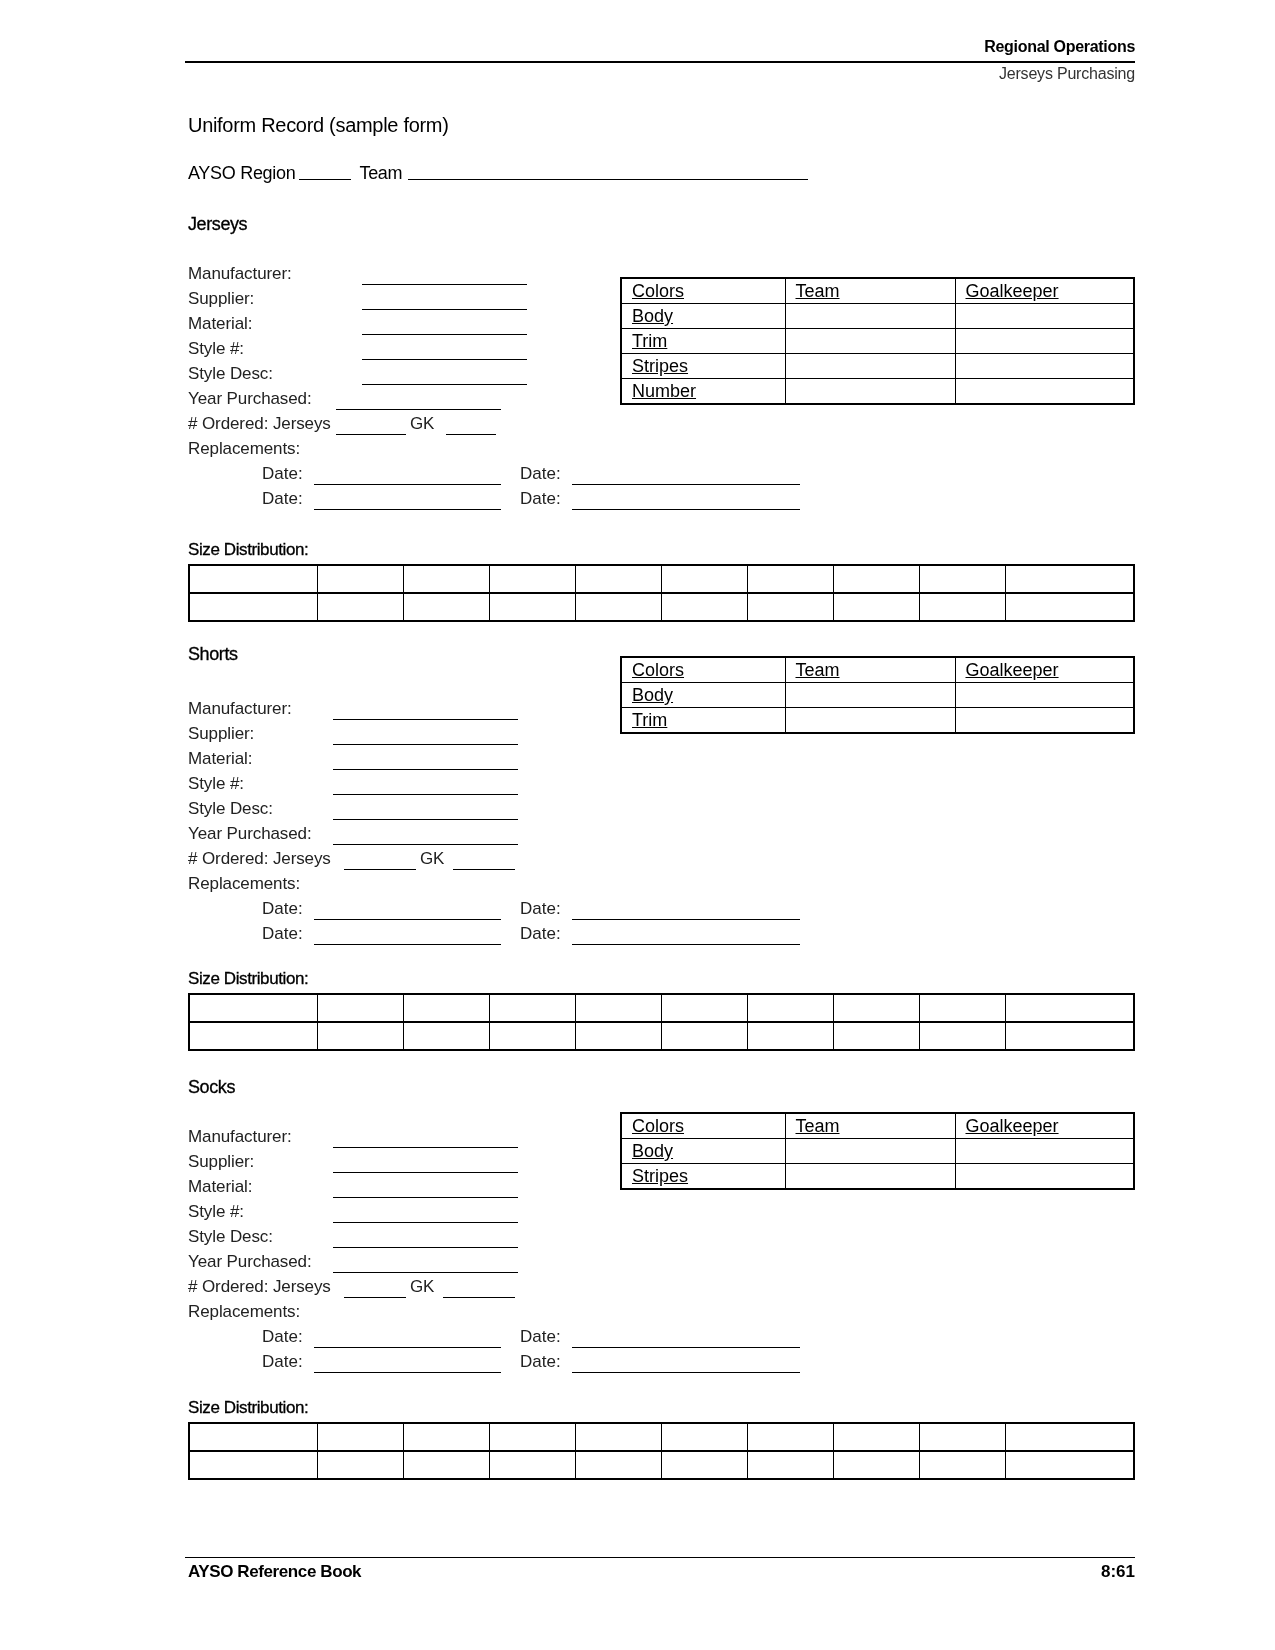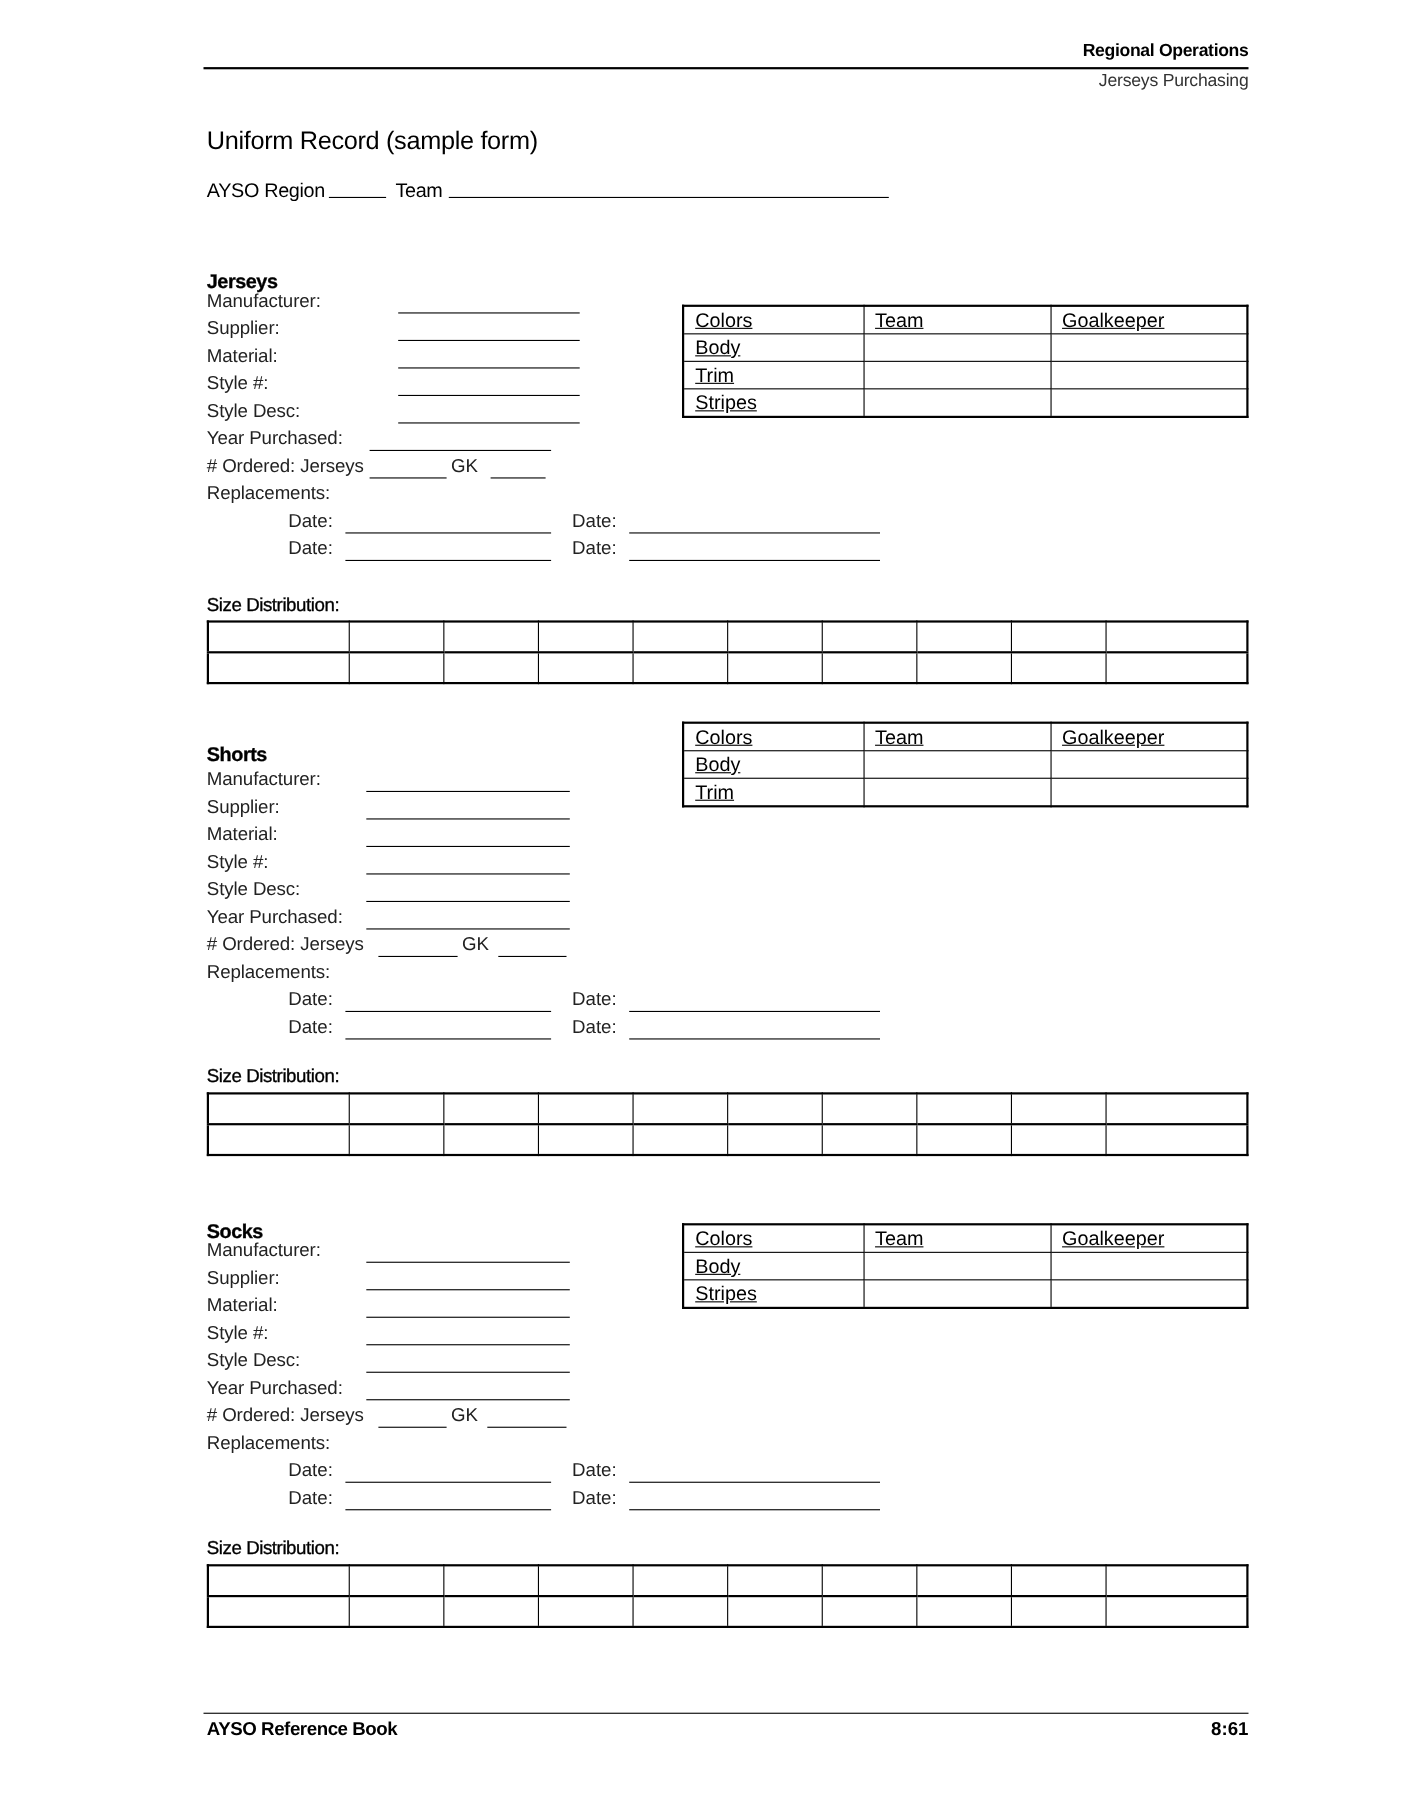--- a/index.html
+++ b/index.html
@@ -2,24 +2,24 @@
 <html><head>
 <meta charset="utf-8">
 <style>
   html, body { margin: 0; padding: 0; background: #ffffff; }
   body { width: 1275px; height: 1650px; position: relative; overflow: hidden;
          font-family: "Liberation Sans", sans-serif; color: #000; }
   .abs { position: absolute; }
   .hdr-title { right: 140px; top: 38px; font-size: 16px; font-weight: bold; letter-spacing: -0.3px; }
   .hdr-rule { left: 185px; width: 950px; top: 61px; height: 0; border-top: 2px solid #000; }
   .hdr-sub { right: 140px; top: 65px; font-size: 16px; color: #333; letter-spacing: -0.2px; }
-  .form-title { left: 188px; top: 114px; font-size: 23px; letter-spacing: -0.3px; text-align: center; }
+  .form-title { left: 188px; top: 114px; font-size: 20px; letter-spacing: -0.3px; text-align: center; }
   .region-line { left: 188px; top: 163px; font-size: 18px; letter-spacing: -0.3px; white-space: nowrap; display: flex; align-items: flex-start; }
   .blank { display: inline-block; border-bottom: 1.5px solid #000; height: 16px; vertical-align: baseline; }
-  .section-title { left: 188px; font-size: 18px; font-weight: bold; letter-spacing: -0.4px; margin-top: 32px; -webkit-text-stroke: 0.3px #000; }
+  .section-title { left: 188px; font-size: 18px; font-weight: normal; letter-spacing: -0.4px; -webkit-text-stroke: 0.3px #000; }
   .field-label { left: 188px; font-size: 17px; color: #222; letter-spacing: -0.1px; white-space: nowrap; }
   .field-line { height: 0; border-top: 1.3px solid #000; }
   .date-label { font-size: 17px; color: #222; white-space: nowrap; }
   .size-label { left: 188px; font-size: 17px; letter-spacing: -0.4px; -webkit-text-stroke: 0.3px #000; }
   table.colors { position: absolute; left: 620px; width: 515px; border-collapse: collapse; font-size: 18px; }
   table.colors td { border: 1.5px solid #000; height: 24px; padding: 0 0 0 10px; line-height: 24px; box-sizing: border-box; text-decoration: underline; }
   table.colors td.c0 { width: 164px; }
   table.colors td.c1 { width: 170px; }
   table.colors { border: 2.5px solid #000; }
   table.size { position: absolute; left: 188px; width: 947px; border-collapse: collapse; border: 2.5px solid #000; }
@@ -88,20 +88,25 @@
           <tr>
         <td class="c0">Trim</td>
         <td class="c1"></td>
         <td></td>
           </tr>
           <tr>
         <td class="c0">Stripes</td>
         <td class="c1"></td>
         <td></td>
           </tr>
+          <tr>
+        <td class="c0">Number</td>
+        <td class="c1"></td>
+        <td></td>
+          </tr>
         </tbody>
       </table>
       <div class="abs size-label" style="top:540px">Size Distribution:</div>
       <table class="size" style="top:564px">
         <tbody>
           <tr>
             <td></td>
             <td></td>
             <td></td>
             <td></td>

